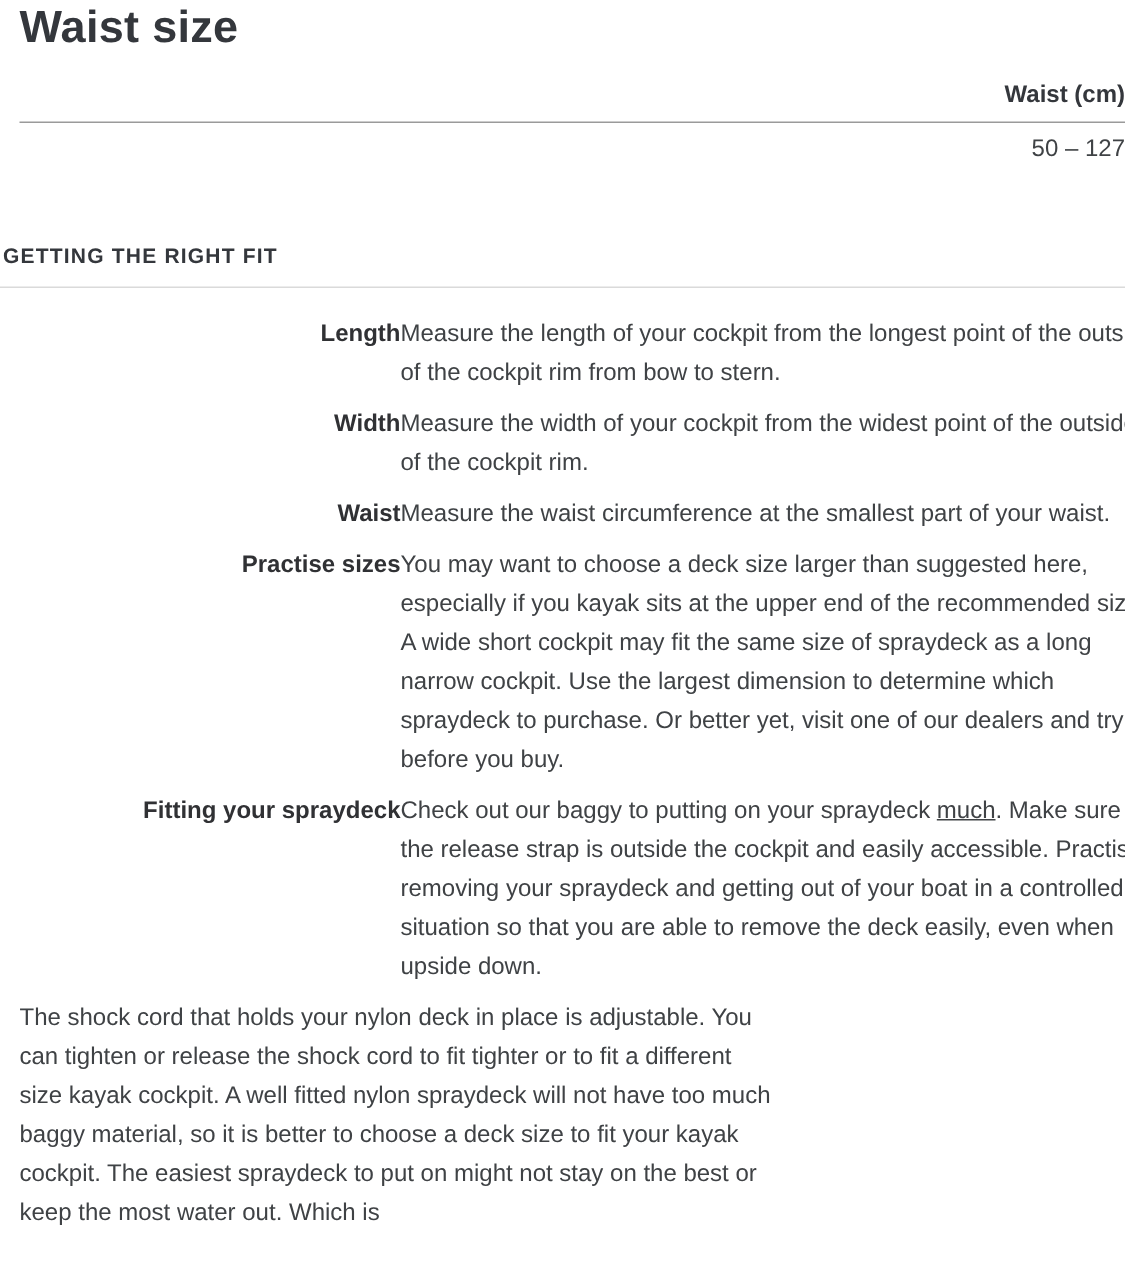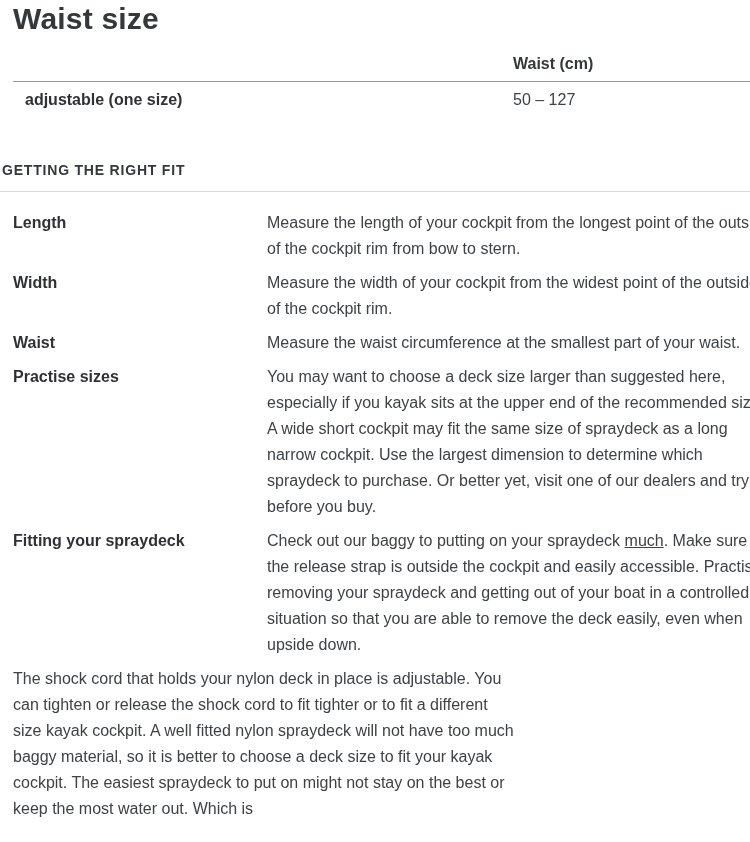--- a/index.html
+++ b/index.html
@@ -23,21 +23,21 @@
     color: #34373c;
     letter-spacing: 0.2px;
   }
 
   
   .size-table { margin: 18px 0 0 13px; width: 737px; }
   .t-row { display: flex; line-height: 20px; }
   .t-head { border-bottom: 1px solid #9a9a9a; padding-bottom: 7px; }
   .t-body-row { padding-top: 8px; }
   .c1 { width: 500px; box-sizing: border-box; padding-left: 12px; flex-shrink: 0; }
-  .c2 { flex: 1; }
+  .c2 { flex: 1; text-align: right; }
   .bold { font-weight: bold; color: #303134; }
   .t-head .c2 { font-weight: bold; color: #34373c; }
 
   
   h2.section-heading {
     margin: 52px 0 0 2px;
     font-size: 14px;
     line-height: 17px;
     font-weight: bold;
     letter-spacing: 0.8px;
@@ -51,20 +51,21 @@
 
   
   .dl { margin: 18px 0 0 13px; }
   .dl-row { display: flex; margin-bottom: 8px; }
   .term {
     width: 254px;
     flex-shrink: 0;
     font-weight: bold;
     color: #303134;
     line-height: 26px;
+    text-align: right;
   }
   .desc {
     width: 505px;
     flex-shrink: 0;
     line-height: 26px;
     color: #3f4245;
   }
   .inline-link { color: inherit; text-decoration: underline; cursor: pointer; }
 </style>
 </head>
@@ -73,21 +74,20 @@
 <div class="content">
 
   <h1 class="page-title">Waist size</h1>
 
   <div class="size-table">
     <div class="t-row t-head">
       <div class="c1"></div>
       <div class="c2">Waist (cm)</div>
     </div>
     <div class="t-row t-body-row">
-      <div class="c1 bold">adjustable (one size)</div>
       <div class="c2">50 – 127</div>
     </div>
   </div>
 
   <h2 class="section-heading">GETTING THE RIGHT FIT</h2>
   <div class="divider"></div>
 
   <div class="dl">
 
     <div class="dl-row">

